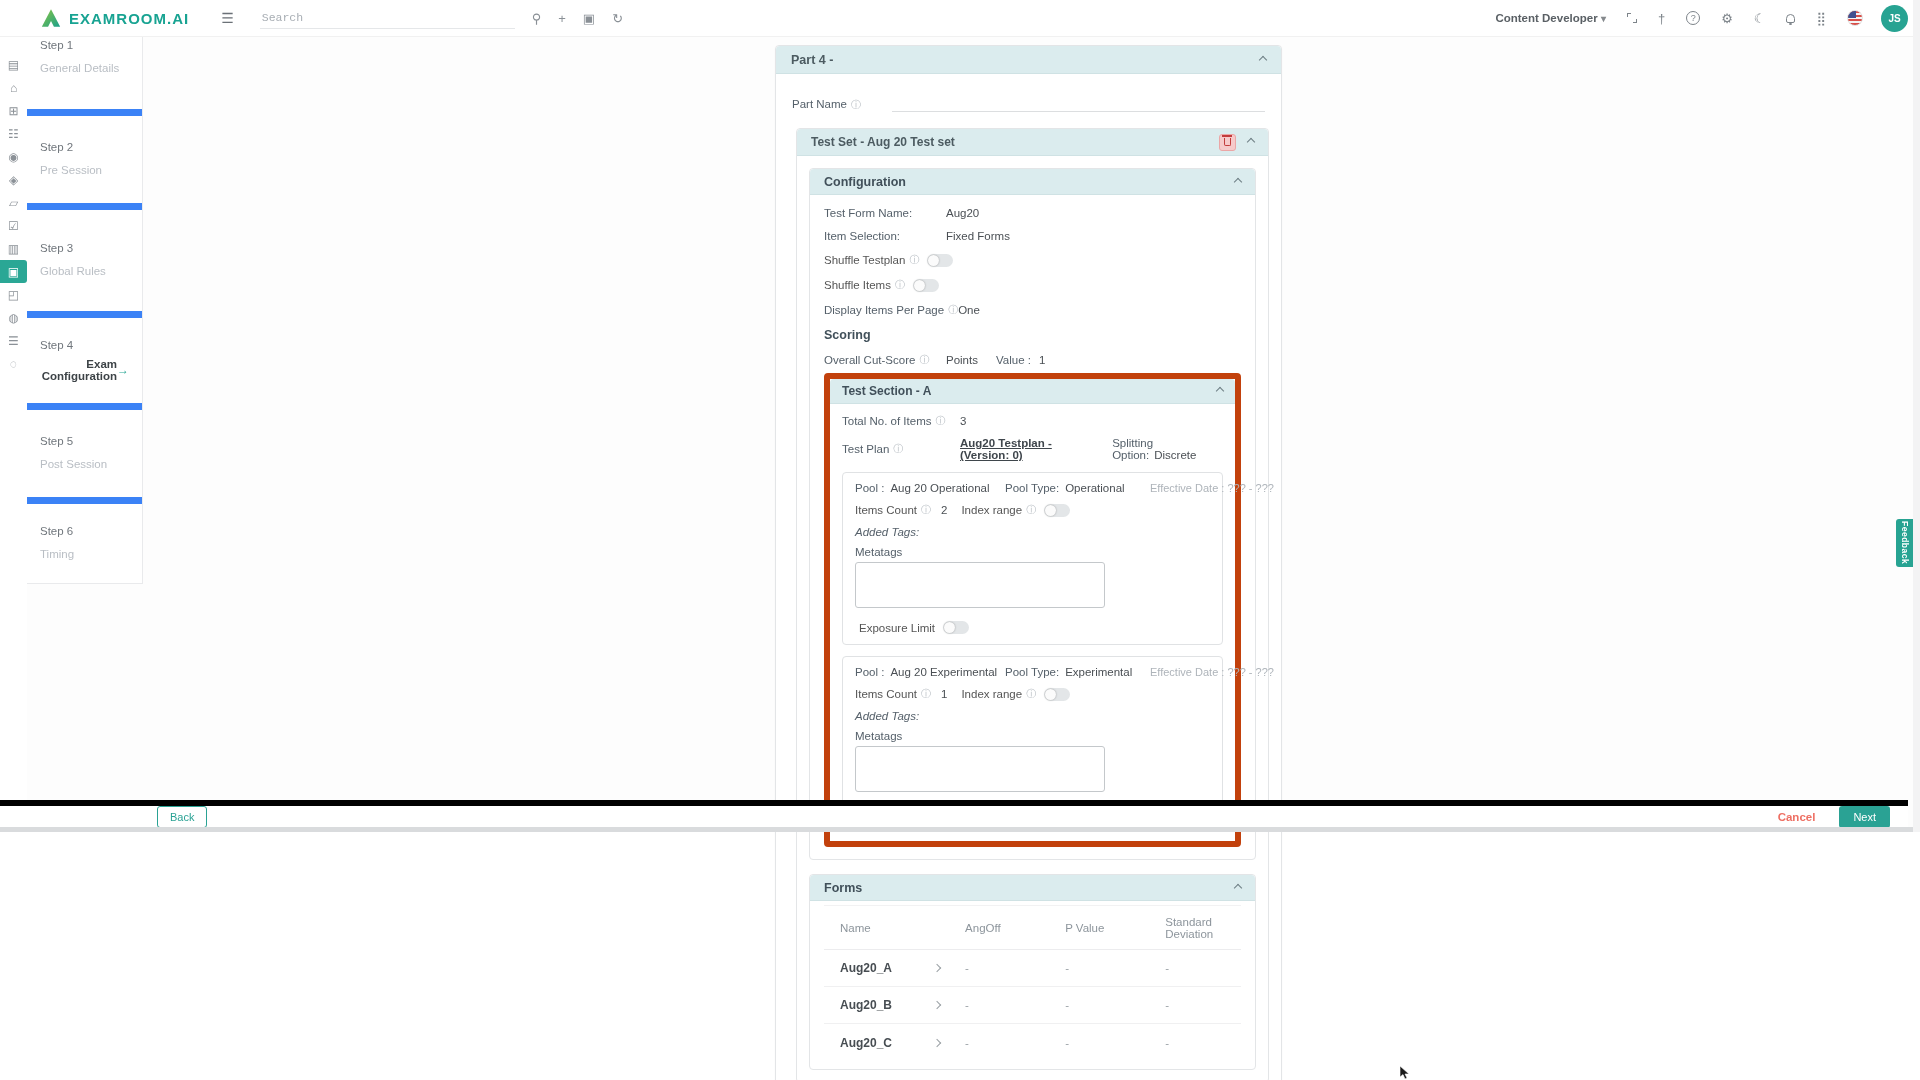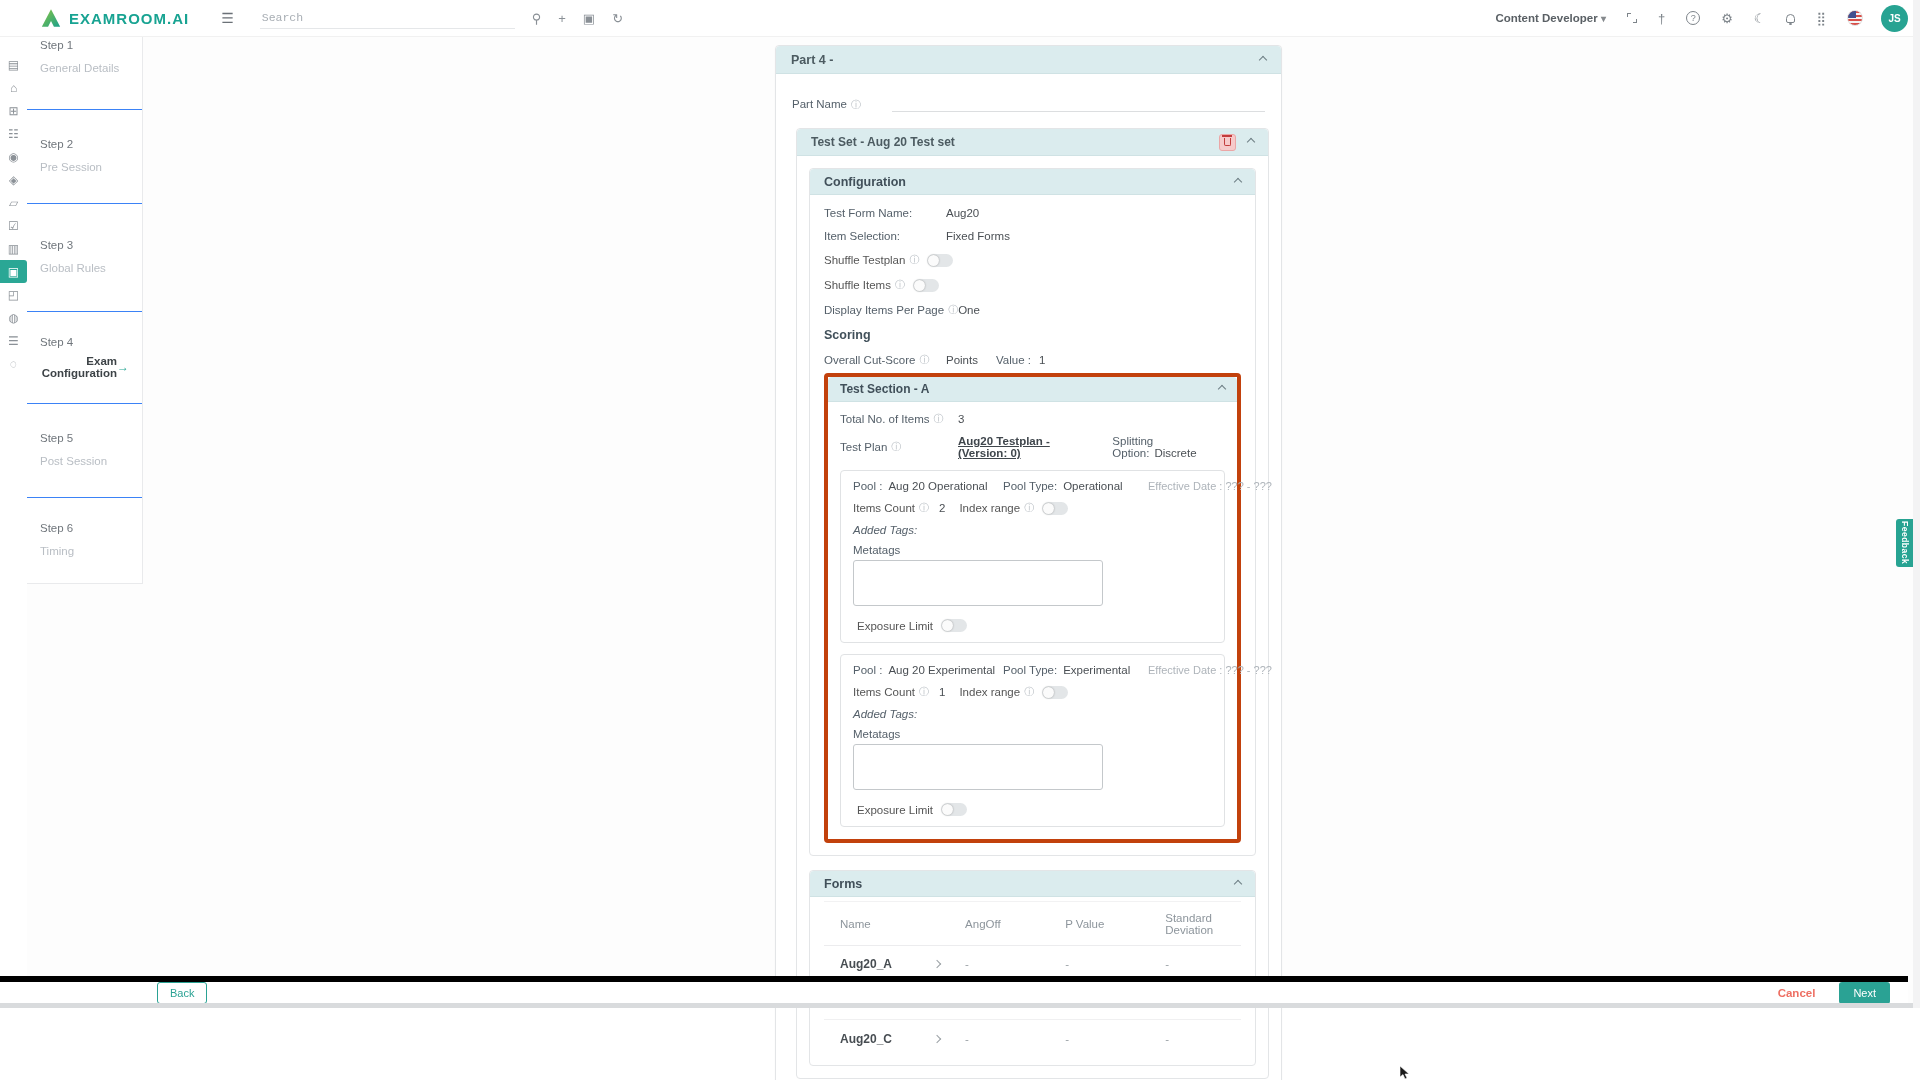--- a/index.html
+++ b/index.html
@@ -1,18 +1,18 @@
 <!DOCTYPE html>
 <html><head>
 <meta charset="utf-8">
 <style>
   * { margin:0; padding:0; box-sizing:border-box; }
   html,body { width:1920px; height:1080px; overflow:hidden; background:#fff;
     font-family:"Liberation Sans", sans-serif; color:#555; }
-  .page { position:relative; width:1920px; height:1008px; background:#fdfdfd; }
+  .page { position:relative; width:1920px; height:832px; background:#fdfdfd; }
 
   
   .header { position:absolute; top:0; left:0; right:0; height:37px; background:#fff;
     border-bottom:1px solid #f1f1f1; display:flex; align-items:center; z-index:30; }
   .logo { display:flex; align-items:center; gap:7px; margin-left:40px; }
   .logo-text { font-size:15px; font-weight:700; letter-spacing:1px; color:#18a392; }
   .hamburger { margin-left:32px; font-size:14px; color:#6b7177; cursor:pointer; }
   .search-wrap { margin-left:26px; display:flex; align-items:flex-end; }
   .search-input { width:255px; border:none; border-bottom:1px solid #e5e7e9; outline:none;
     font-size:11.5px; padding:4px 2px; color:#555; background:transparent; font-family:Liberation Mono, monospace;}
@@ -44,21 +44,21 @@
   
   .rail { position:absolute; top:37px; left:0; bottom:0; width:27px; background:#fff; z-index:20;
     padding-top:16px; display:flex; flex-direction:column; align-items:stretch; }
   .rail-item { height:23px; display:flex; align-items:center; justify-content:center;
     color:#8b9197; font-size:12px; cursor:pointer; }
   .rail-item.active { background:#2aa795; color:#fff; border-radius:0 3px 3px 0; }
 
   
   .steps { position:absolute; top:37px; left:27px; width:116px; background:#fff;
     border-right:1px solid #e9eaec; border-bottom:1px solid #e9eaec; z-index:10; }
-  .step { padding:10px 13px; border-top:1px solid #3b82f6; display:flex; flex-direction:column;
+  .step { padding:10px 13px; border-top:7px solid #3b82f6; display:flex; flex-direction:column;
     justify-content:center; cursor:pointer; }
   .step:first-child { border-top:none; justify-content:flex-start; padding-top:2px; }
   .step:nth-child(1){height:72px;} .step:nth-child(2){height:94px;}
   .step:nth-child(3){height:108px;} .step:nth-child(4){height:92px;}
   .step:nth-child(5){height:94px;} .step:nth-child(6){height:86px;}
   .step-no { font-size:11.5px; color:#70767c; margin-bottom:7px; }
   .step-label { font-size:11.5px; color:#b9bec4; }
   .step .arrow { display:none; }
   .step.active .step-label { color:#3d4347; font-weight:700;text-align:right; }
   .step.active { flex-direction:column; }
@@ -108,21 +108,21 @@
   .crow { display:flex; align-items:center; font-size:11.5px; margin-bottom:11px; }
   .crow .lbl { min-width:122px; color:#55606a; display:inline-flex; align-items:center; }
   .crow .val { color:#4a4f54; }
   .scoring-h { font-size:12.5px; font-weight:700; color:#41505a; margin:4px 0 11px; }
 
   .toggle { width:26px; height:13px; background:#e3e6e8; border-radius:7px; position:relative;
     display:inline-block; margin-left:8px; cursor:pointer; flex:0 0 auto; }
   .toggle::after { content:""; position:absolute; left:1px; top:1px; width:11px; height:11px;
     border-radius:50%; background:#fbfbfb; box-shadow:0 0 2px rgba(0,0,0,.35); }
 
-  .tsec { border:4px solid #c2410c; border-radius:4px; margin-top:6px; }
+  .tsec { border:6px solid #c2410c; border-radius:4px; margin-top:6px; }
   .tsec-hdr { height:25px; background:#dbecee; display:flex; align-items:center; padding:0 12px;
     font-size:12px; font-weight:700; color:#41505a; border-bottom:1px solid #cfe2e4;
     border-radius:4px 4px 0 0; }
   .tsec-hdr .sp { margin-left:auto; }
   .tsec-body { padding:10px 12px 12px; }
   .trow { display:flex; align-items:center; font-size:11.5px; margin-bottom:9px; }
   .trow .lbl { min-width:118px; color:#55606a; display:inline-flex; align-items:center; }
   .tp-link { color:#3f464c; text-decoration:underline; font-weight:600; cursor:pointer; }
   .split { margin-left:16px; color:#55606a; }
   .split b { font-weight:400; color:#4a4f54; margin-left:5px; }

